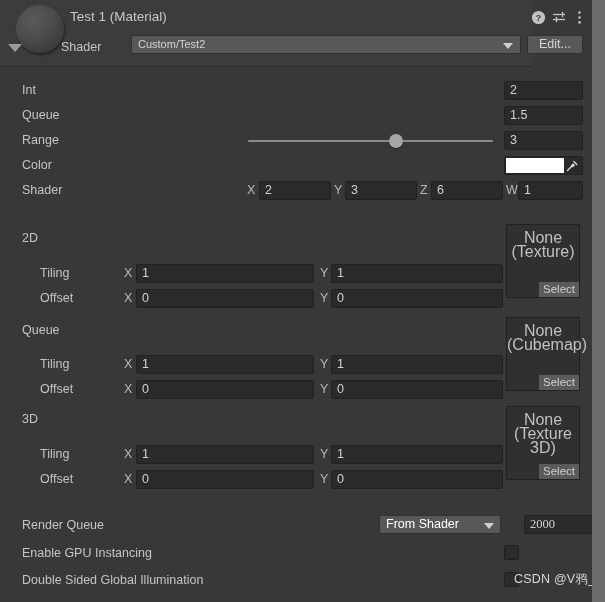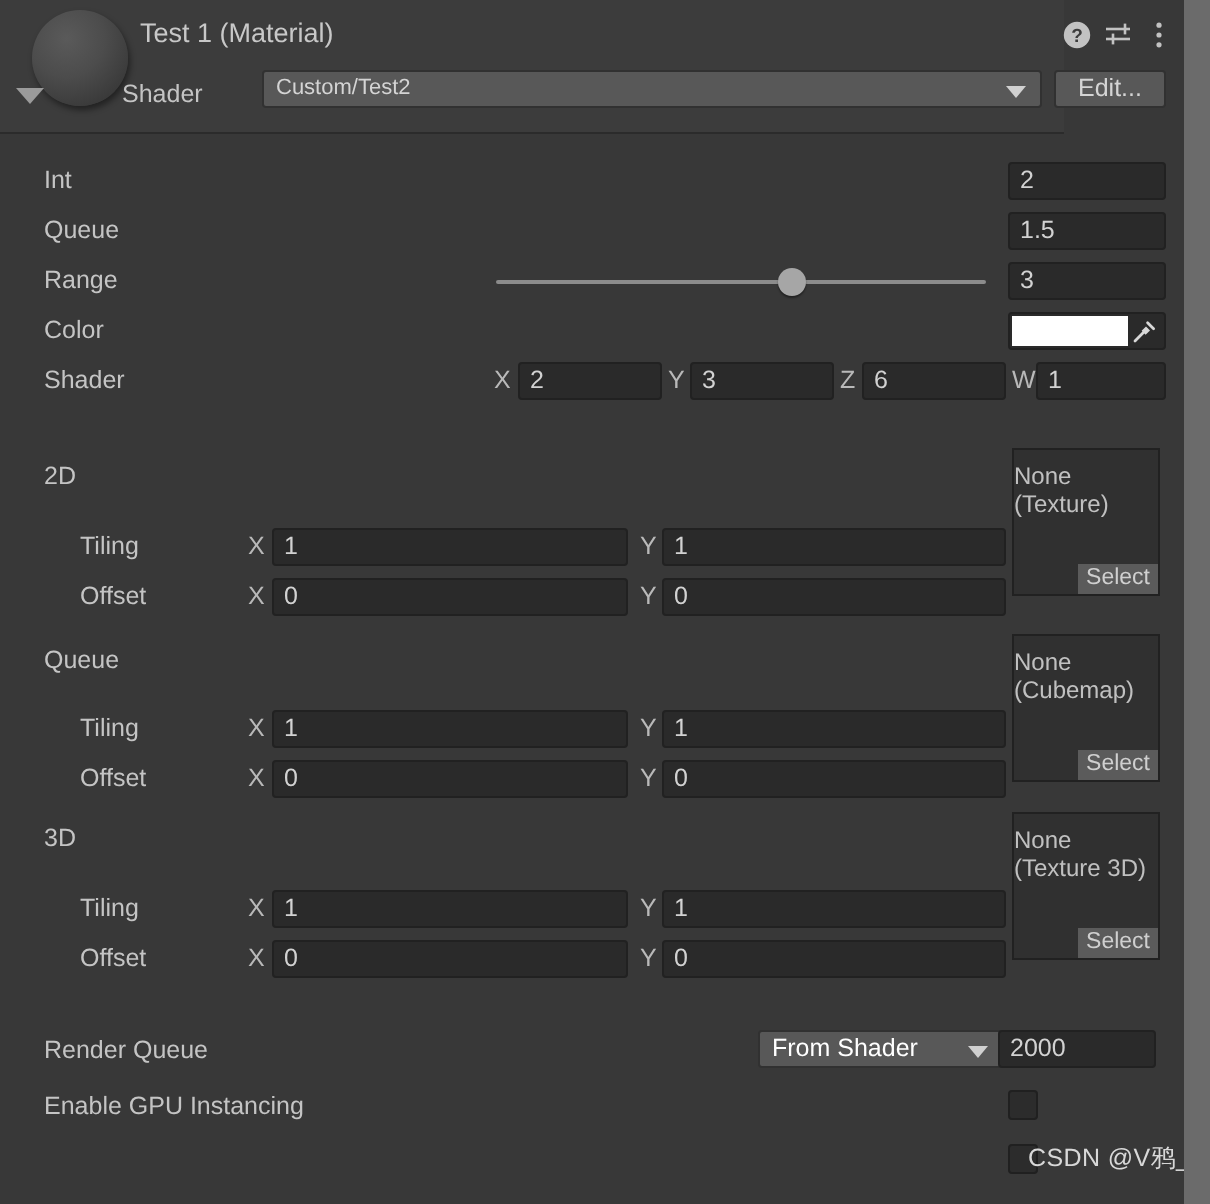--- a/index.html
+++ b/index.html
@@ -186,22 +186,22 @@
     position: absolute;
     width: 74px; height: 74px;
     background: #303030;
     border: 1px solid #212121;
     box-sizing: border-box;
   }
   .tex-none {
     position: absolute;
     left: 0; top: 6px;
     width: 100%;
-    text-align: left;
-    font-size: 12px;
+    text-align: center;
+    font-size: 16px;
     color: #c0c0c0;
     line-height: 14px;
     white-space: pre-line;
   }
   .tex-select {
     position: absolute;
     right: 0px; bottom: 0px;
     height: 15px;
     background: #5b5b5b;
     color: #cfcfcf;
@@ -402,23 +402,24 @@
   <span class="axis" style="left:124px; top:472px;">X</span>
   <div class="field" style="left:136px; top:470px; width:178px;">0</div>
   <span class="axis" style="left:320px; top:472px;">Y</span>
   <div class="field" style="left:331px; top:470px; width:172px;">0</div>
 
   <div class="lbl" style="left:22px; top:518px;">Render Queue</div>
   <div id="rq-dropdown">
     <span>From Shader</span>
     <span class="caret"></span>
   </div>
-  <div class="field" style="left:499px; top:515px; width:79px;">2000</div>
+  <div class="field" style="left:524px; top:515px; width:79px;font-family:Liberation Serif, serif;">2000</div>
 
   <div class="lbl" style="left:22px; top:546px;">Enable GPU Instancing</div>
   <div class="checkbox" style="left:504px; top:545px;"></div>
 
+  <div class="lbl" style="left:22px; top:573px;">Double Sided Global Illumination</div>
   <div class="checkbox" style="left:504px; top:572px;"></div>
 
   <div id="watermark">CSDN @V鸦_阿V</div>
 </div>
 
 <div id="gutter"></div>
 
 </body></html>

